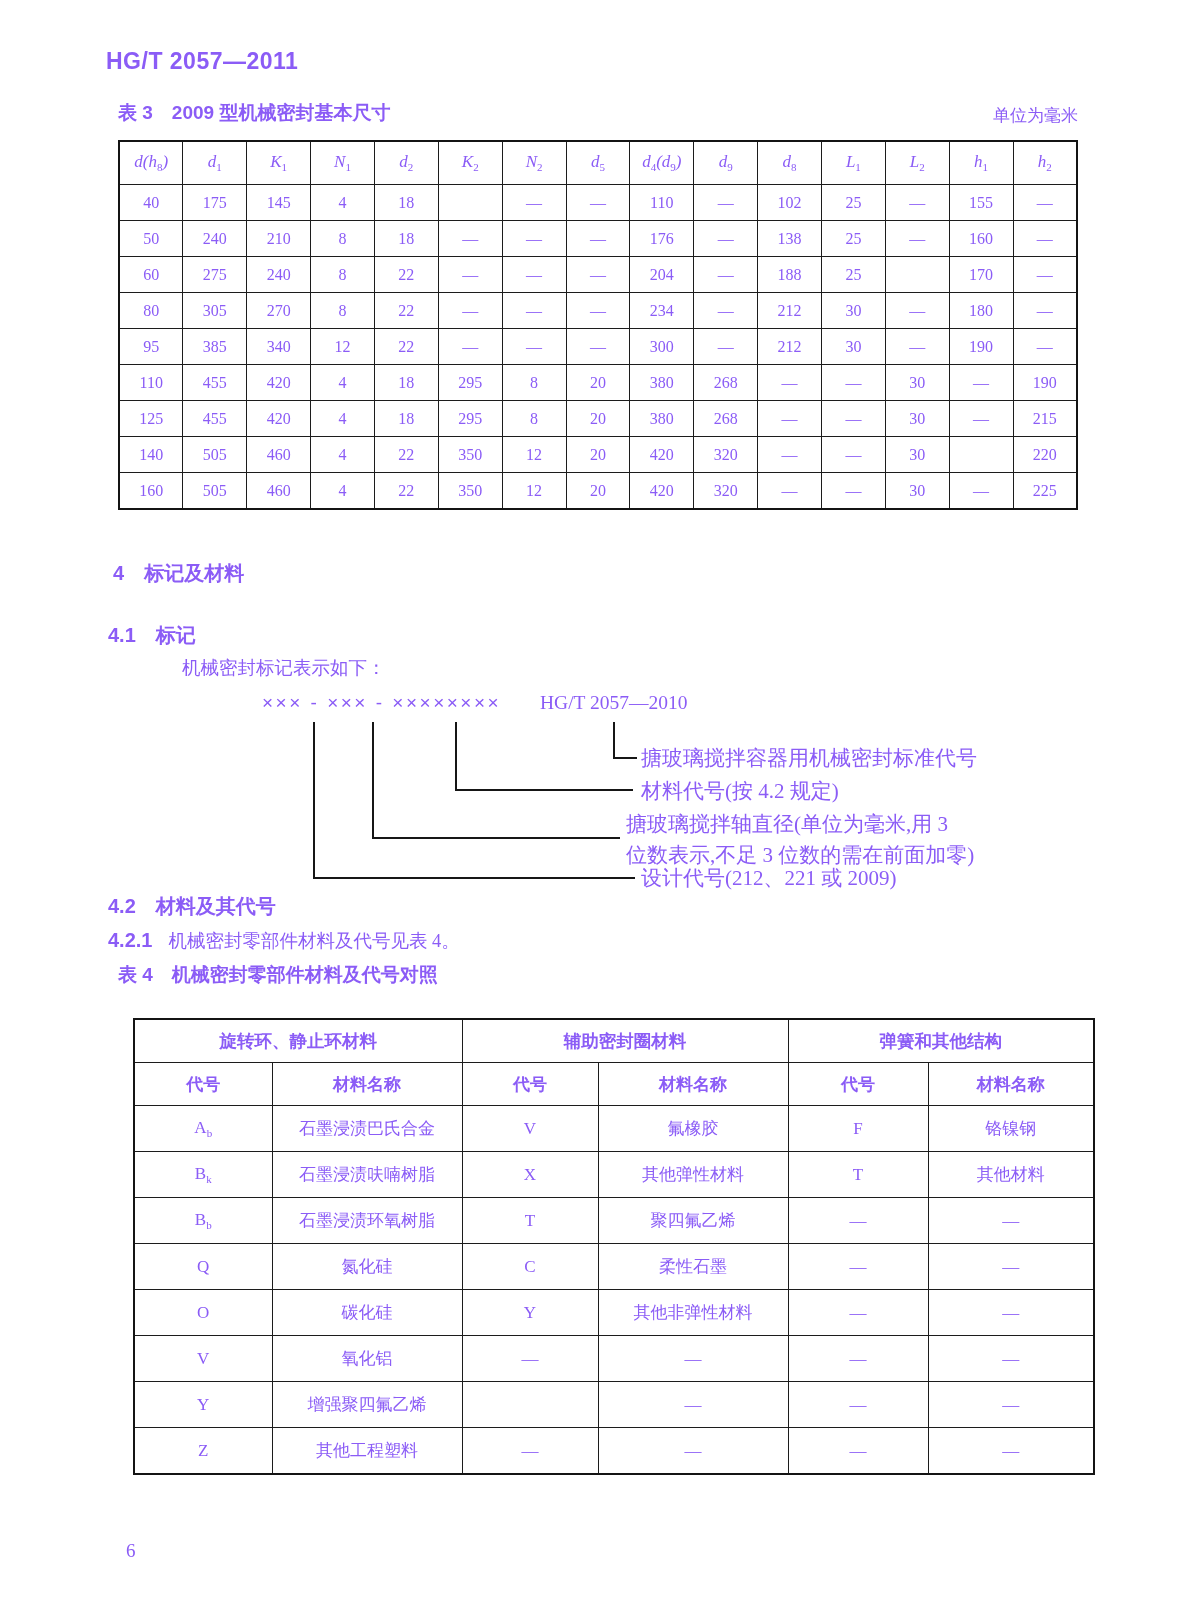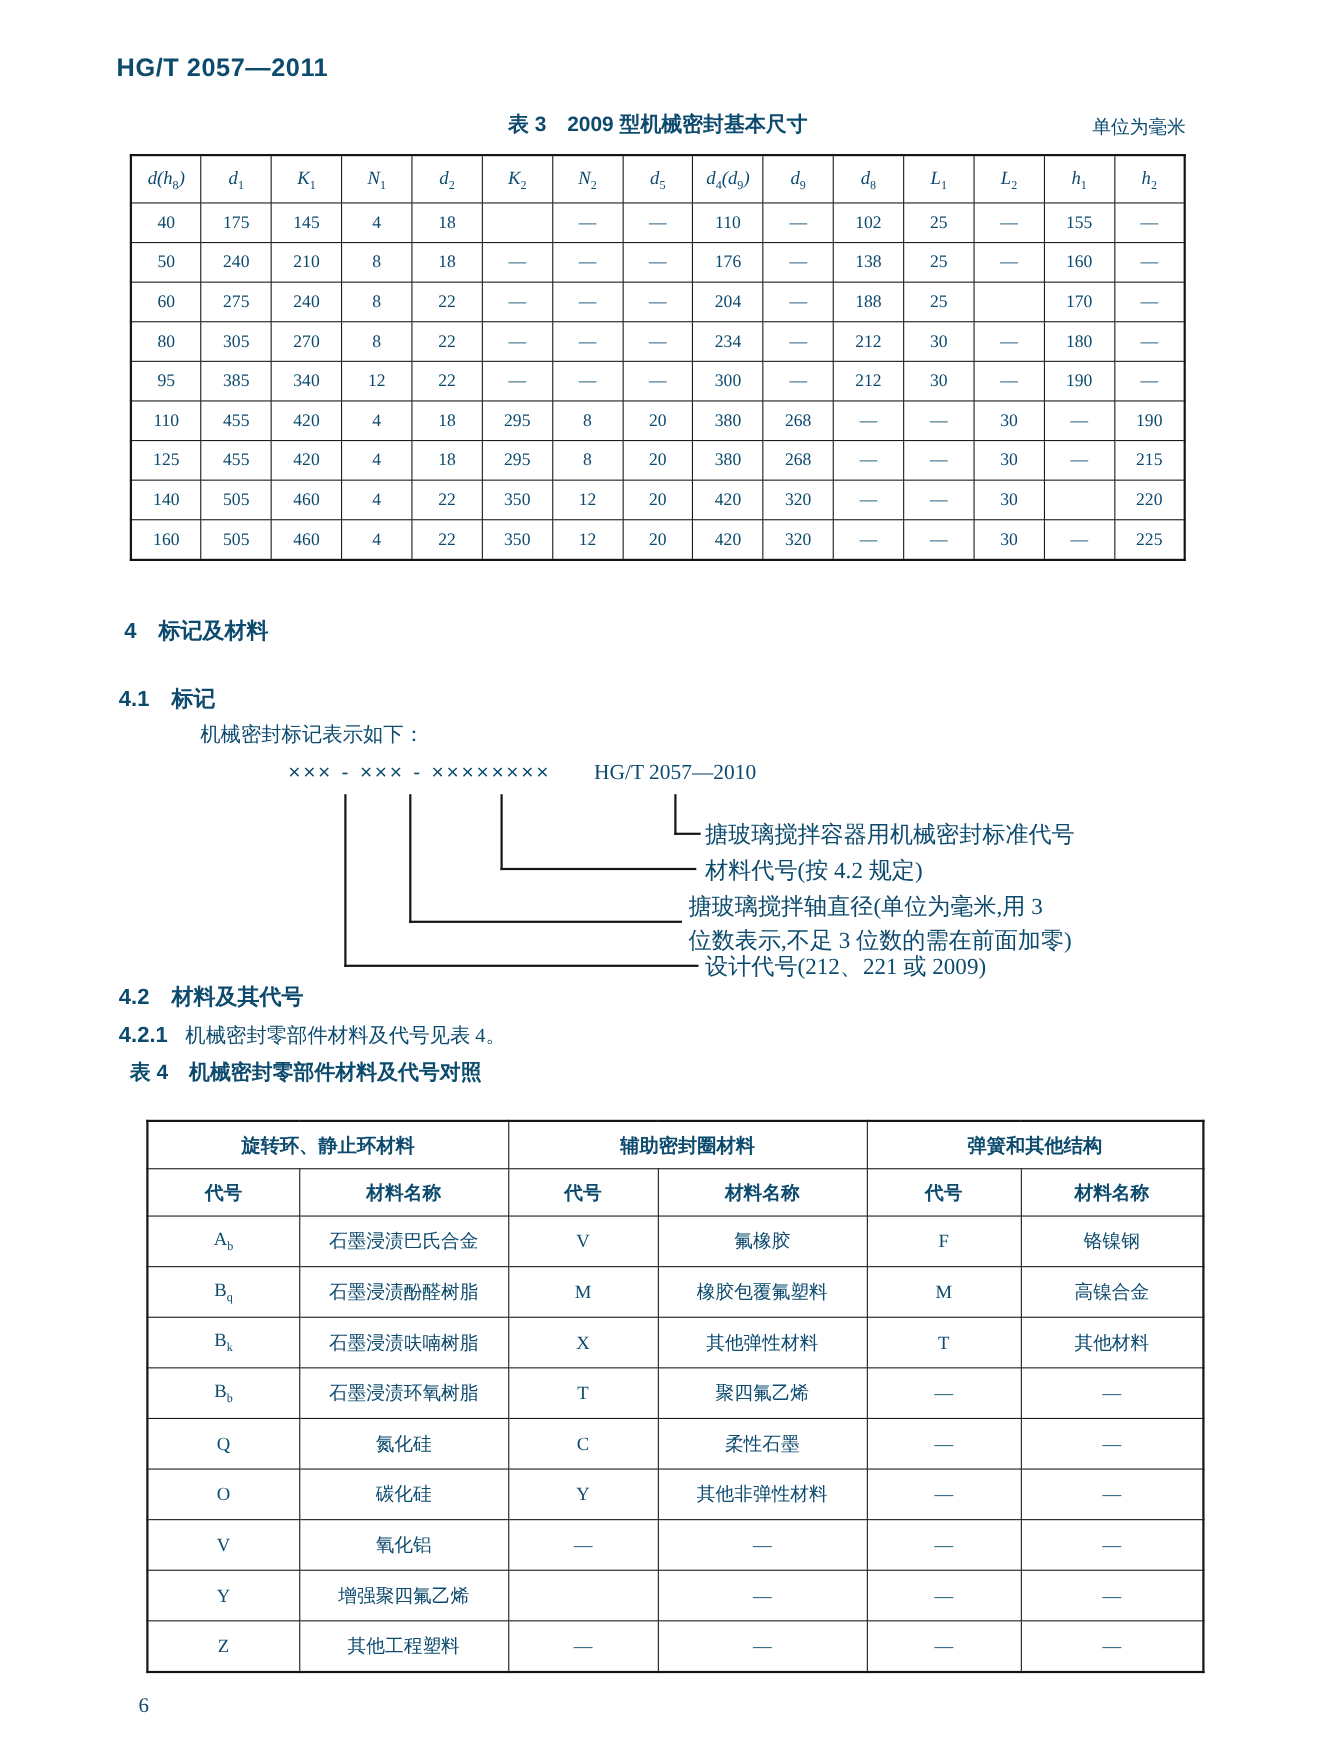--- a/index.html
+++ b/index.html
@@ -1,31 +1,31 @@
 <!DOCTYPE html>
 <html><head>
 <meta charset="utf-8">
 <style>
   html,body{margin:0;padding:0;background:#e8e8e8;}
   .page{
     position:relative;
     width:1200px;height:1603px;
     background:#ffffff;
     font-family:"Liberation Serif", serif;
-    color:#0c4a6e;
+    color:#8b5cf6;
     overflow:hidden;
   }
   .abs{position:absolute;}
   .doc-header{
     left:106px;top:48px;
     font-family:"Liberation Sans", sans-serif;
     font-weight:bold;font-size:23px;letter-spacing:.5px;
   }
   .t3-caption{
-    left:118px;top:100px;width:960px;text-align:center;
+    left:118px;top:100px;width:960px;
     font-family:"Liberation Sans", sans-serif;
     font-weight:bold;font-size:19px;
   }
   .t3-unit{
     top:104px;right:122px;
     font-size:17px;
   }
   table.std{
     border-collapse:collapse;table-layout:fixed;
     background:#fff;
@@ -329,28 +329,20 @@
     <tbody id="t4-body">
         <tr>
           <td>A<sub>b</sub></td>
           <td>石墨浸渍巴氏合金</td>
           <td>V</td>
           <td>氟橡胶</td>
           <td>F</td>
           <td>铬镍钢</td>
         </tr>
         <tr>
-          <td>B<sub>q</sub></td>
-          <td>石墨浸渍酚醛树脂</td>
-          <td>M</td>
-          <td>橡胶包覆氟塑料</td>
-          <td>M</td>
-          <td>高镍合金</td>
-        </tr>
-        <tr>
           <td>B<sub>k</sub></td>
           <td>石墨浸渍呋喃树脂</td>
           <td>X</td>
           <td>其他弹性材料</td>
           <td>T</td>
           <td>其他材料</td>
         </tr>
         <tr>
           <td>B<sub>b</sub></td>
           <td>石墨浸渍环氧树脂</td>

